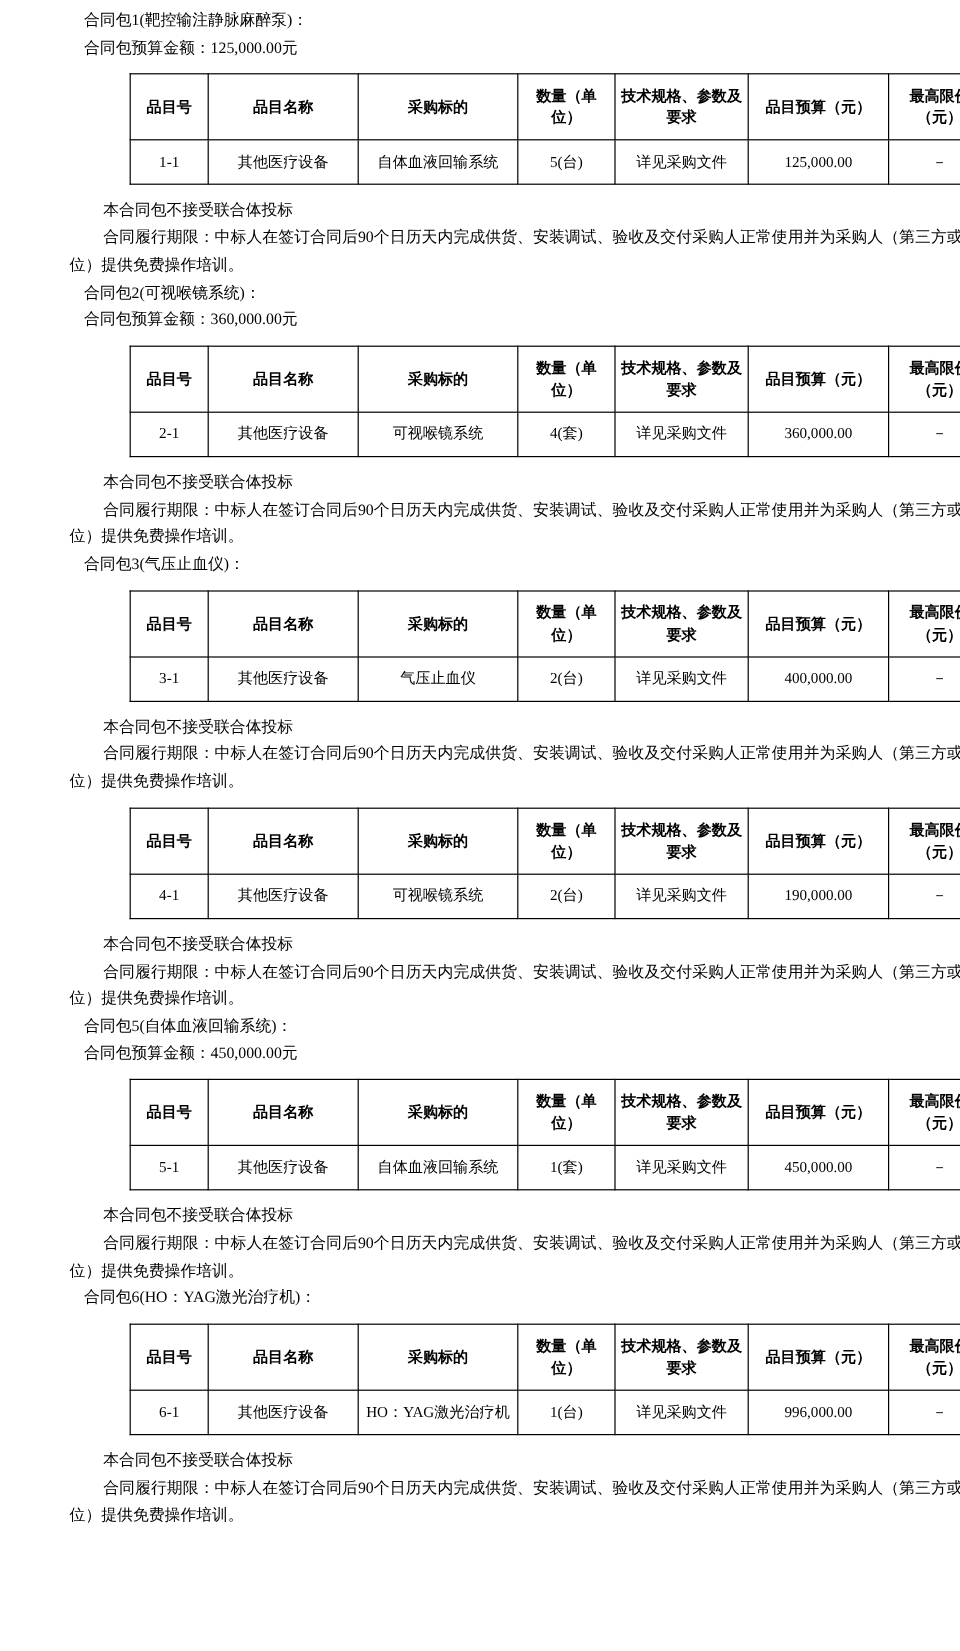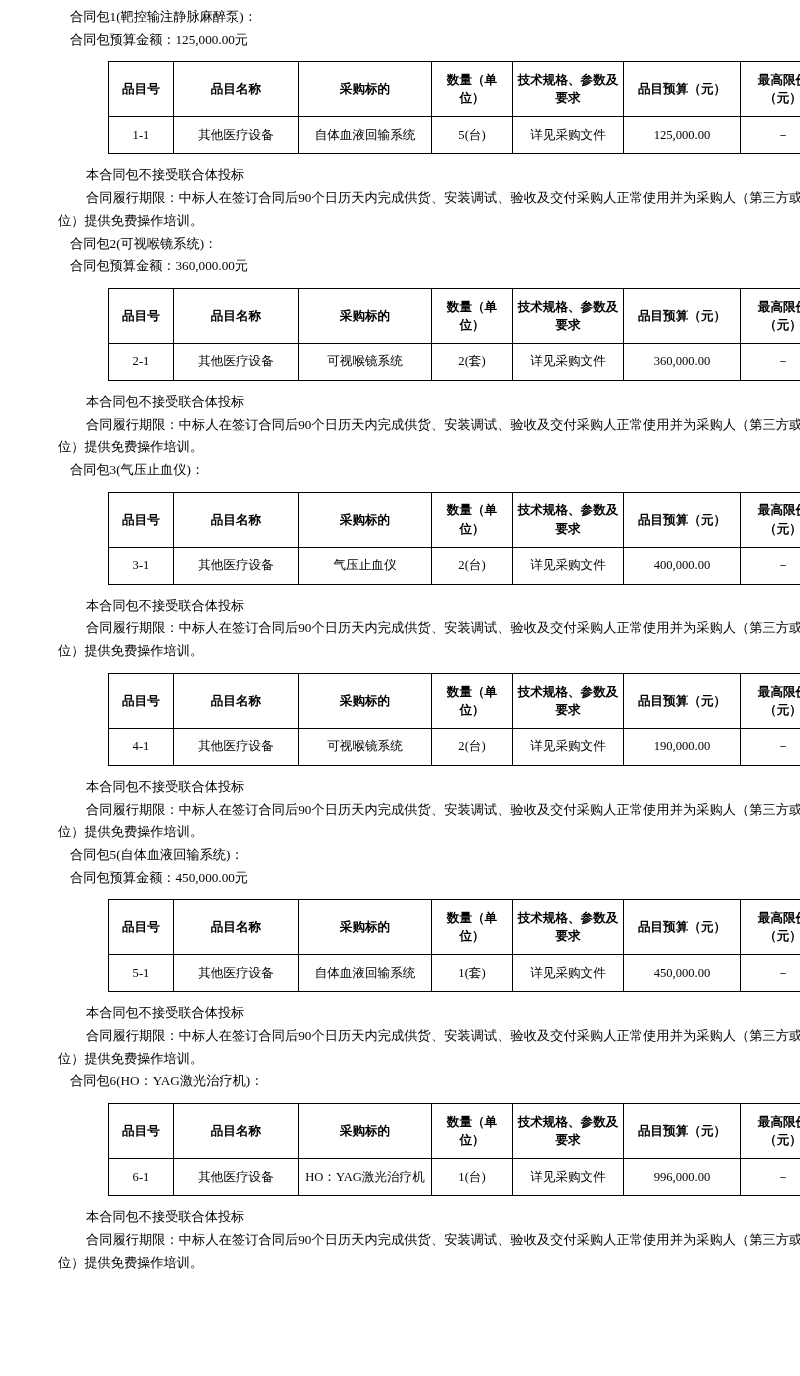--- a/index.html
+++ b/index.html
@@ -136,21 +136,21 @@
           <th class="col-spec">技术规格、参数及要求</th>
           <th class="col-budget">品目预算（元）</th>
           <th class="col-limit">最高限价（元）</th>
         </tr>
       </thead>
       <tbody>
         <tr>
           <td class="num">2-1</td>
           <td>其他医疗设备</td>
           <td>可视喉镜系统</td>
-          <td class="num">2(套)</td>
+          <td class="num">4(套)</td>
           <td>详见采购文件</td>
           <td class="money">360,000.00</td>
           <td>－</td>
         </tr>
       </tbody>
     </table>
     <div class="para">
       <span class="ind">本合同包不接受联合体投标</span>
     </div>
     <div class="para">

